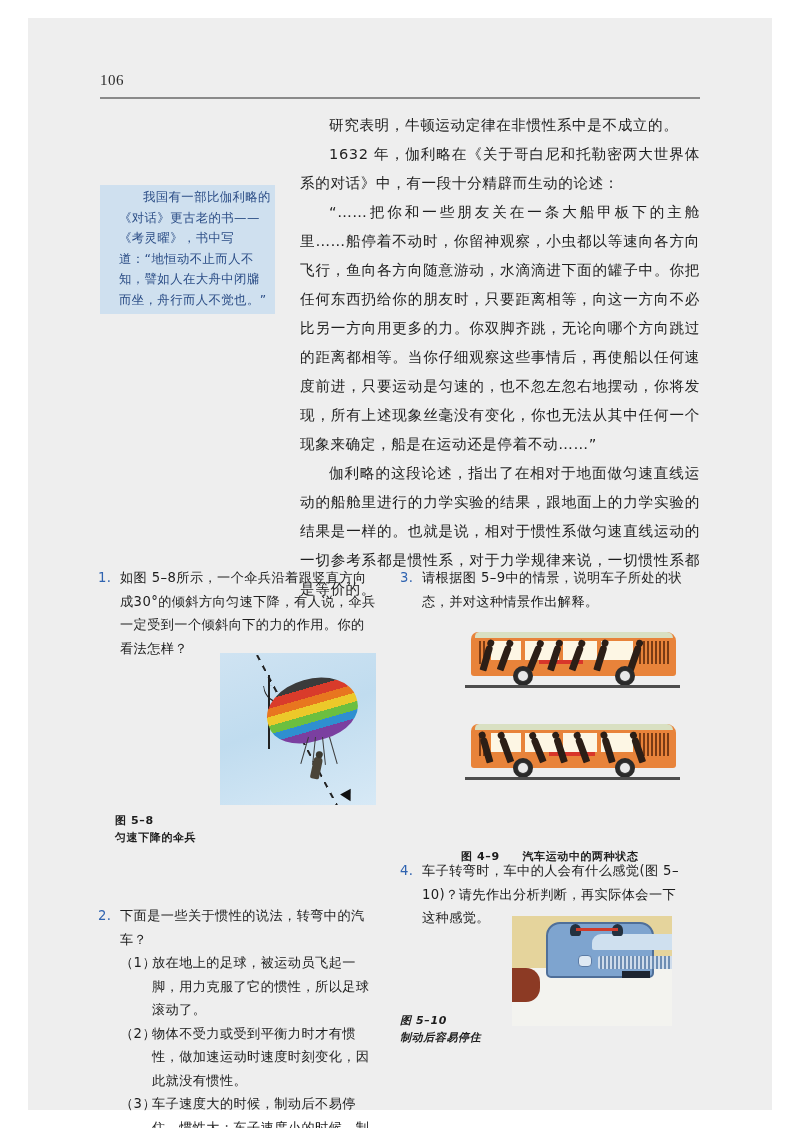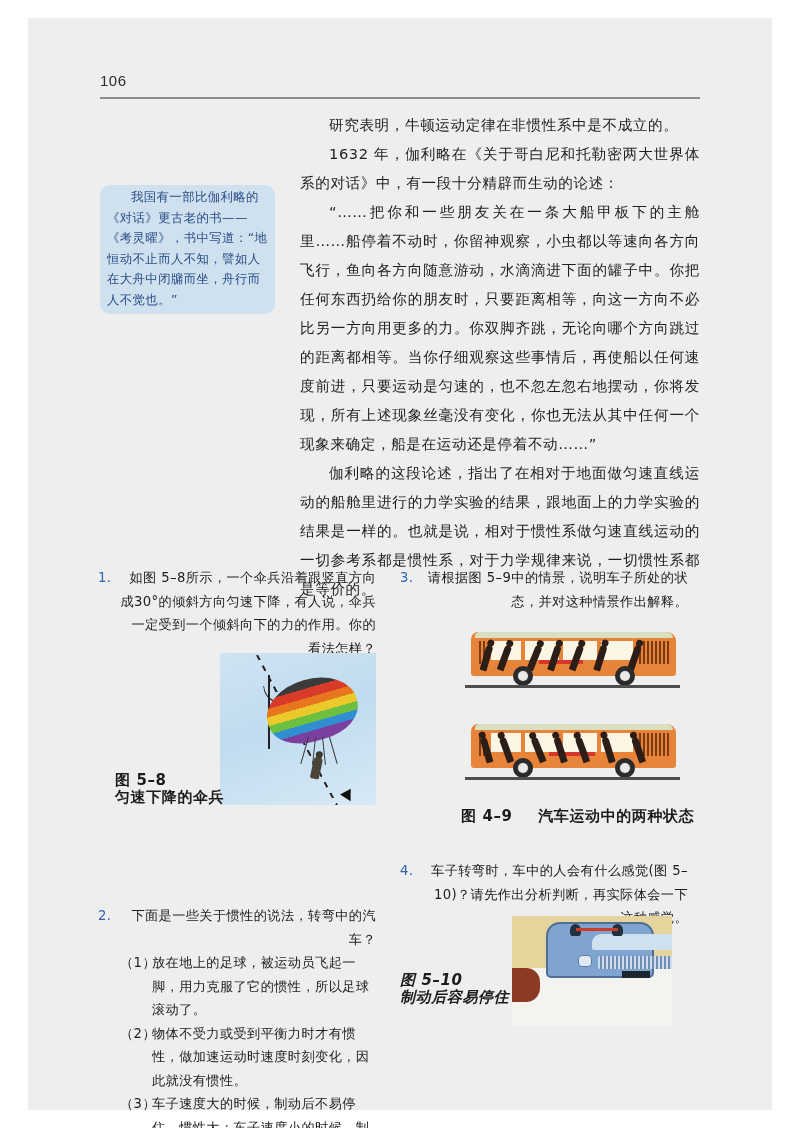--- a/index.html
+++ b/index.html
@@ -26,21 +26,21 @@
     width: 744px;
     height: 1092px;
     background: #eeeeee;
   }
 
   
   .page-number {
     position: absolute;
     left: 100px;
     top: 72px;
-    font-family: Liberation Sans, sans-serif;
+    font-family: Liberation Serif, serif;
     font-size: 15px;
     color: #2b2b2b;
     letter-spacing: 0.5px;
   }
   .head-rule {
     position: absolute;
     left: 100px;
     top: 97px;
     width: 600px;
     height: 2px;
@@ -50,26 +50,25 @@
   
   .sidenote {
     position: absolute;
     left: 100px;
     top: 185px;
     width: 175px;
     background: #cfe0ef;
     color: #2b4d86;
     font-size: 12.4px;
     line-height: 20.5px;
-    padding: 2px 4px 4px 7px;
+    padding: 2px 4px 4px 19px;
     text-indent: 24px;
     letter-spacing: 0.4px;
     font-family: "DejaVu Sans", sans-serif;
     box-sizing: border-box;
-    border-radius: 10px;
   }
 
   .bodytext {
     position: absolute;
     left: 300px;
     top: 110px;
     width: 400px;
     font-size: 14.6px;
     line-height: 29px;
     color: #1e1e1e;
@@ -130,40 +129,41 @@
     padding-left: 22px;
     margin-bottom: 6px;
   }
   .q .num {
     position: absolute;
     left: 0;
     top: 0;
     color: #2f63b0;
     font-size: 13.2px;
   }
-  .q .qtext { display: block; text-align: right; }
+  .q .qtext { display: block; }
   .sub {
     position: relative;
     padding-left: 32px;
     margin-top: 0;
   }
   .sub .slabel {
     position: absolute;
     left: 0;
     top: 0;
   }
 
   
   .figcap {
-    font-size: 15px;
+    font-size: 11px;
     line-height: 17px;
     color: #1c1c1c;
     letter-spacing: 0.6px;
     font-weight: bold;
     font-family: "DejaVu Sans", sans-serif;
+    margin-top: 40px;
   }
 
   
   .fig58 {
     position: absolute;
     left: 220px;
     top: 653px;
     width: 156px;
     height: 152px;
     background: linear-gradient(160deg, #cfe3f2 0%, #c0dcef 45%, #d7e9f6 100%);

